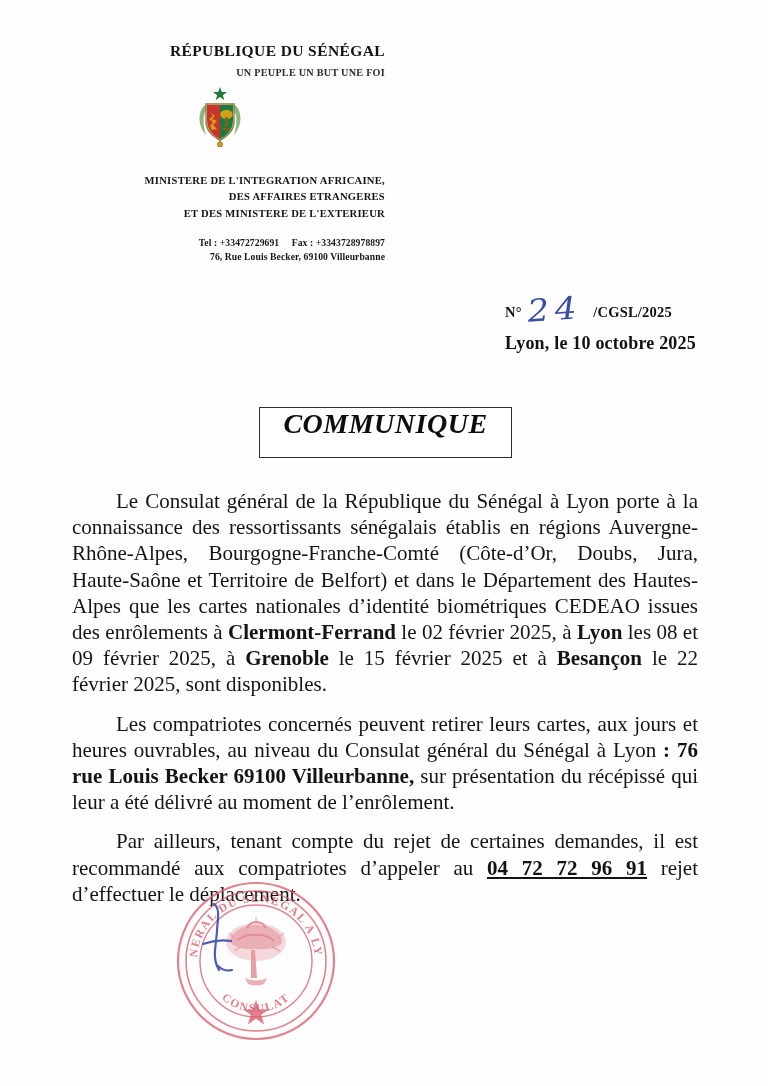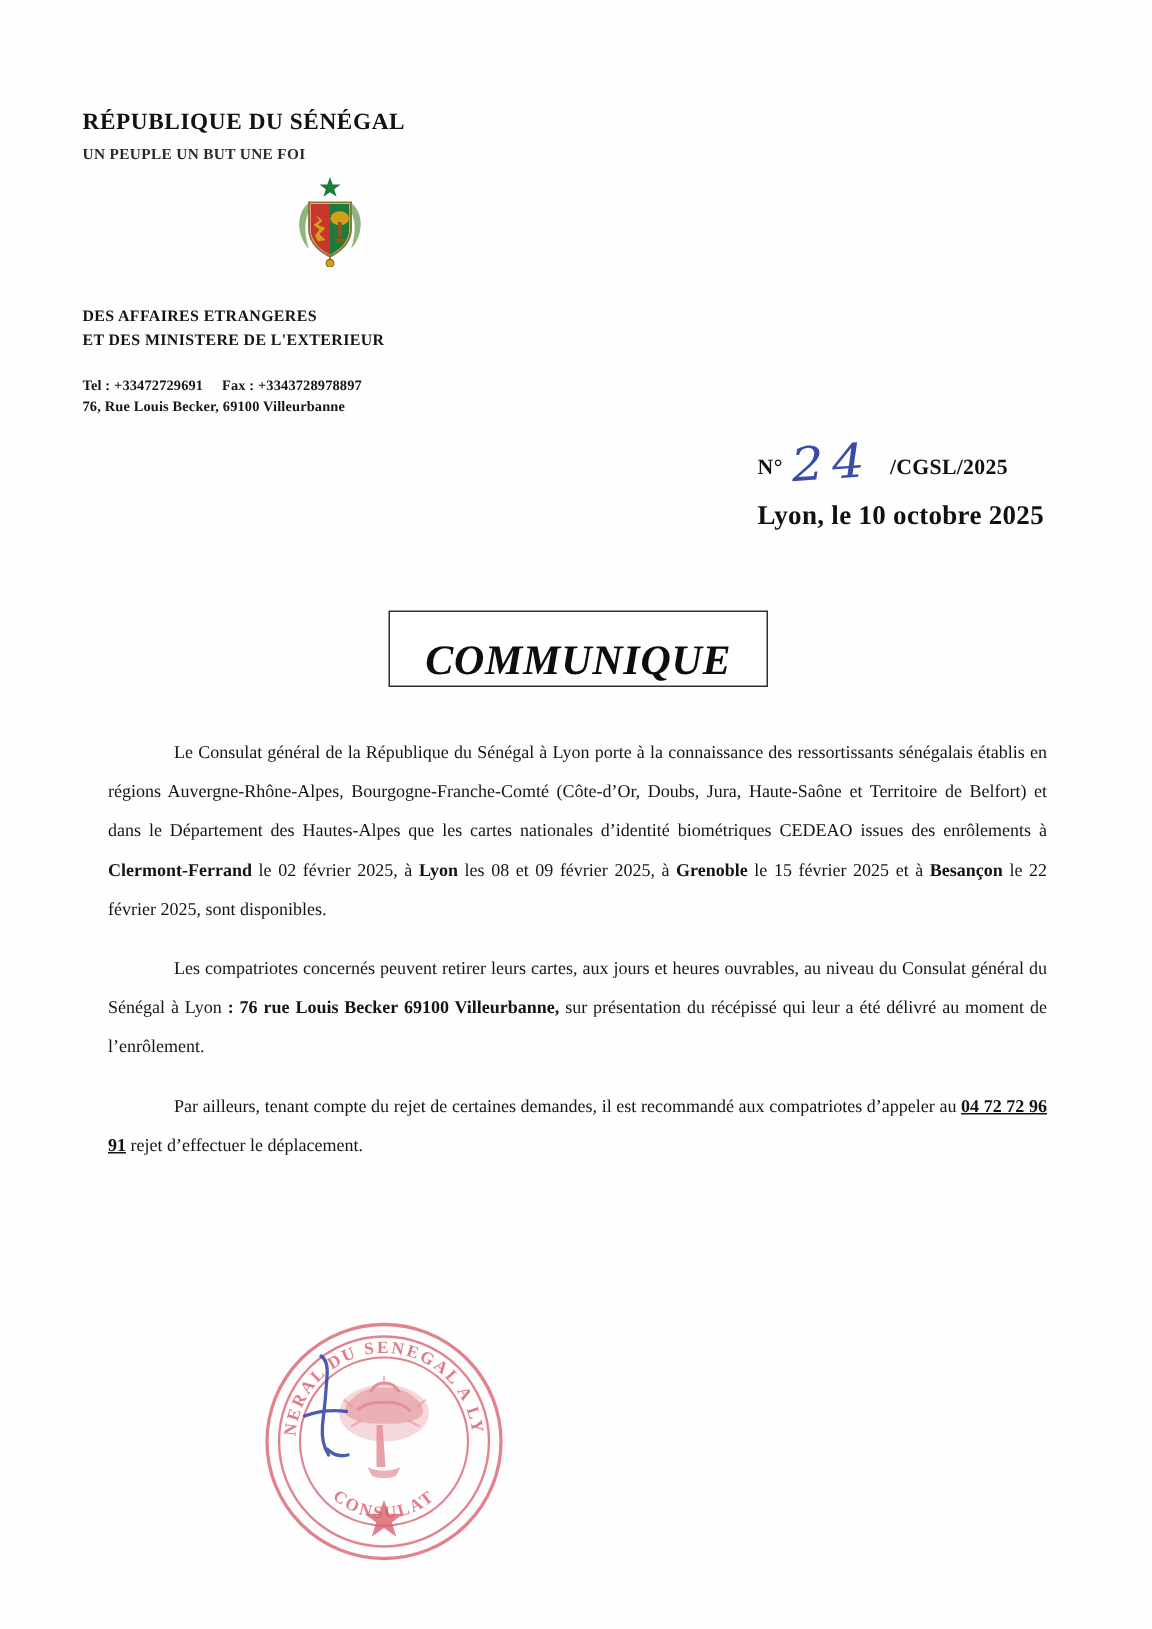--- a/index.html
+++ b/index.html
@@ -21,22 +21,21 @@
     inset: 0;
     background: #fefefe;
   }
 
   
   .header-block {
     position: absolute;
     left: 55px;
     top: 42px;
     width: 330px;
-    text-align: left;
-    margin-top: 31px;
+    text-align: right;
   }
   .republic-title {
     font-size: 15.5px;
     font-weight: bold;
     letter-spacing: 0.4px;
     line-height: 1.15;
     color: #121212;
   }
   .motto {
     margin-top: 7px;
@@ -119,39 +118,39 @@
   
   .communique-box {
     position: absolute;
     left: 259px;
     top: 407px;
     width: 253px;
     height: 51px;
     border: 1.6px solid #2f2f2f;
     box-sizing: border-box;
     display: flex;
-    align-items: flex-end;
+    align-items: flex-start;
     justify-content: center;
     background: #ffffff;
   }
   .communique-text {
     font-size: 28px;
     font-weight: bold;
     font-style: italic;
     letter-spacing: 0.5px;
     color: #0d0d0d;
   }
 
   
   .body-text {
     position: absolute;
     left: 72px;
     top: 488px;
     width: 626px;
-    font-size: 12px;
+    font-size: 21px;
     line-height: 26.2px;
     text-align: justify;
     text-justify: inter-word;
     color: #141414;
   }
   .body-text p {
     margin: 0 0 13px 0;
     text-indent: 44px;
   }
   .body-text p:last-child { margin-bottom: 0; }
@@ -207,20 +206,21 @@
         <ellipse cx="34.5" cy="29.5" rx="6.2" ry="4.6" fill="#d4a017"></ellipse>
         <rect x="33.3" y="32" width="2.4" height="10" fill="#8a5a1e"></rect>
         <path d="M30.5 43 L38.5 43 L37 45.5 L32 45.5 Z" fill="#8a5a1e"></path>
 
         <path d="M28 55 L28 58" stroke="#8a7a30" stroke-width="1.2"></path>
         <circle cx="28" cy="59.5" r="2.6" fill="#d4a017" stroke="#8a5a1e" stroke-width="0.7"></circle>
       </svg>
     </div>
 
     <div class="ministry">
+      <div>MINISTERE DE L'INTEGRATION AFRICAINE,</div>
       <div>DES AFFAIRES ETRANGERES</div>
       <div>ET DES MINISTERE DE L'EXTERIEUR</div>
     </div>
 
 
     <div class="contact">
       <div class="tel-line">
         <span>Tel : +33472729691</span>
         <span>Fax : +3343728978897</span>
       </div>

